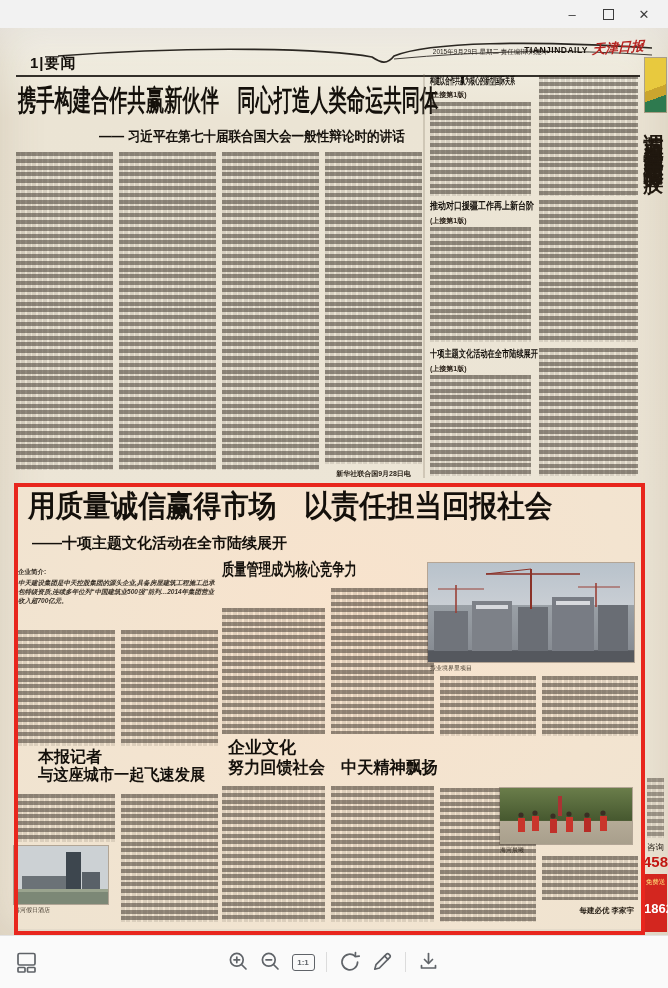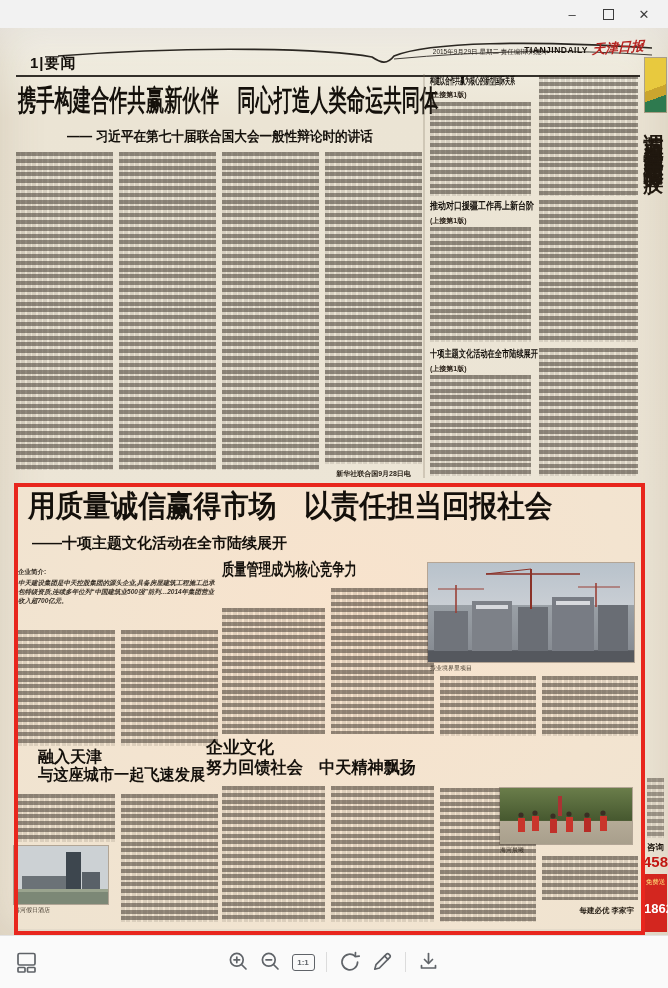--- a/index.html
+++ b/index.html
@@ -73,21 +73,21 @@
         <path d="M384,27 C470,19 560,17 642,23" stroke="#2b2722" stroke-width="0.9" fill="none"></path>
       </svg>
 
       <div class="abs" style="left:280px;top:20px;width:268px;text-align:right;font-size:6.5px;color:#2b2620;"><span>2015年9月29日 星期二  责任编辑:刘雅坤</span></div>
       <div class="abs" style="left:492px;top:17px;width:96px;text-align:right;font-size:8.5px;font-weight:bold;letter-spacing:.5px;color:#17110b;">TIANJINDAILY</div>
       <div class="abs" style="left:592px;top:11px;width:52px;font-size:13px;font-weight:bold;font-style:italic;color:#b5221f;transform:rotate(-4deg) skewX(-6deg);font-family:'Liberation Serif',serif;">天津日报</div>
       <div class="abs hline" style="left:30px;top:26px;font-size:15px;letter-spacing:1px;">1|要闻</div>
       <div class="abs" style="left:16px;top:47px;width:624px;height:1.6px;background:#33302a;"></div>
 
       <div class="abs hline nowrap" style="left:18px;top:56px;font-size:29px;transform:scaleX(.63);transform-origin:left top;">携手构建合作共赢新伙伴　同心打造人类命运共同体</div>
-      <div class="abs" style="left:18px;top:99px;width:404px;text-align:center;">
+      <div class="abs" style="left:18px;top:99px;width:404px;text-align:right;">
         <span class="hline nowrap" style="display:inline-block;font-size:14px;transform:scaleX(.9);">—— 习近平在第七十届联合国大会一般性辩论时的讲话</span></div>
 
       <div class="tx" style="left:16px;top:124px;width:97px;height:318px;"></div>
       <div class="tx" style="left:119px;top:124px;width:97px;height:318px;"></div>
       <div class="tx" style="left:222px;top:124px;width:97px;height:318px;"></div>
       <div class="tx" style="left:325px;top:124px;width:97px;height:312px;"></div>
       <div class="abs" style="left:325px;top:441px;width:97px;text-align:center;font-size:7px;font-weight:bold;color:#241c13;">新华社联合国9月28日电</div>
 
       <div class="abs" style="left:423px;top:46px;width:2px;height:404px;background:rgba(125,112,92,.25);"></div>
 
@@ -110,42 +110,42 @@
       <div class="abs hline nowrap" style="left:32px;top:506px;font-size:15px;z-index:2;">——十项主题文化活动在全市陆续展开</div>
 
       <div class="abs" style="left:18px;top:532px;width:200px;height:66px;z-index:1;">
         <span class="tiny" style="font-weight:bold;"><b>企业简介:</b></span>
         <div class="tiny" style="font-style:italic;font-weight:bold;line-height:1.4;">中天建设集团是中天控股集团的源头企业,具备房屋建筑工程施工总承包特级资质,连续多年位列“中国建筑业500强”前列…2014年集团营业收入超700亿元。</div>
       </div>
 
       <div class="tx" style="left:18px;top:602px;width:97px;height:116px;z-index:1;"></div>
       <div class="tx" style="left:121px;top:602px;width:97px;height:116px;z-index:1;"></div>
       <div class="abs hline" style="left:38px;top:720px;z-index:2;">
-        <div class="nowrap" style="font-size:16px;">融入天津</div>
+        <div class="nowrap" style="font-size:16px;">本报记者</div>
         <div class="nowrap" style="font-size:16px;transform:scaleX(.95);transform-origin:left top;">与这座城市一起飞速发展</div>
       </div>
       <div class="tx" style="left:18px;top:766px;width:97px;height:48px;z-index:1;"></div>
       <div class="tx" style="left:121px;top:766px;width:97px;height:128px;z-index:1;"></div>
 
       <div class="photo" style="left:14px;top:818px;width:94px;height:58px;background:linear-gradient(#ccd1d4 0 74%,#7c8876 74% 100%);">
         <svg width="94" height="58" viewBox="0 0 94 58">
           <rect x="52" y="6" width="15" height="38" fill="#3d464e"></rect>
           <rect x="8" y="30" width="44" height="13" fill="#6b7277"></rect>
           <rect x="68" y="26" width="18" height="17" fill="#596168"></rect>
           <rect x="0" y="43" width="94" height="3" fill="#9aa48e"></rect>
         </svg>
       </div>
       <div class="cap" style="left:14px;top:878px;">海河假日酒店</div>
 
       <div class="abs hline" style="left:222px;top:532px;z-index:2;">
         <div class="nowrap" style="font-size:17px;transform:scaleX(.72);transform-origin:left top;">质量管理成为核心竞争力</div>
       </div>
       <div class="tx" style="left:222px;top:580px;width:103px;height:126px;z-index:1;"></div>
       <div class="tx" style="left:331px;top:560px;width:103px;height:146px;z-index:1;"></div>
-      <div class="abs hline" style="left:206px;top:710px;z-index:2;">
+      <div class="abs hline" style="left:228px;top:710px;z-index:2;">
         <div class="nowrap" style="font-size:17px;">企业文化</div>
         <div class="nowrap" style="font-size:17px;transform:scaleX(.95);transform-origin:left top;">努力回馈社会　中天精神飘扬</div>
       </div>
       <div class="tx" style="left:222px;top:758px;width:103px;height:136px;z-index:1;"></div>
       <div class="tx" style="left:331px;top:758px;width:103px;height:136px;z-index:1;"></div>
 
       <div class="photo" style="left:428px;top:535px;width:206px;height:99px;background:linear-gradient(#b8c2cb 0%,#c9ced4 42%,#9aa0a6 42.5%,#878c93 88%,#55585e 88.5%);">
         <svg width="206" height="99" viewBox="0 0 206 99">
           <rect x="6" y="48" width="34" height="40" fill="#70747b"></rect>
           <rect x="44" y="38" width="40" height="50" fill="#7d8188"></rect>
@@ -189,21 +189,21 @@
       </div>
       <div class="cap" style="left:500px;top:818px;">海河晨曦</div>
       <div class="abs" style="left:506px;top:878px;width:128px;text-align:right;font-size:7.5px;font-weight:bold;color:#241c13;z-index:2;">每建必优 李家宇</div>
 
       <div class="redbox"></div>
 
       <div class="adstrip">
         <div class="abs" style="left:2px;top:6px;width:21px;height:54px;background:linear-gradient(160deg,#e8c93e 0 55%,#caa52e 55% 72%,#2e7a4f 72% 100%);box-shadow:0 0 0 1px rgba(80,60,20,.4);"></div>
         <div class="abs vtext" style="left:1px;top:66px;height:652px;">调节血糖为能量糖尿病专用蜂胶</div>
         <div class="tx lite" style="left:4px;top:726px;width:17px;height:60px;"></div>
-        <div class="abs" style="left:0;top:790px;width:25px;text-align:center;font-size:8.5px;font-weight:bold;color:#1c150d;">咨询</div>
+        <div class="abs" style="left:0;top:790px;width:25px;text-align:center;font-size:8.5px;font-weight:normal;color:#1c150d;">咨询</div>
         <div class="abs" style="left:0;top:801px;width:25px;text-align:center;font-size:15px;font-weight:bold;color:#c21511;">458</div>
         <div class="abs" style="left:1px;top:822px;width:23px;height:58px;background:#d3261f;text-align:center;">
           <div style="font-size:6.5px;color:#ffe27a;padding-top:4px;">免费送</div>
           <div style="font-size:13px;font-weight:bold;color:#ffffff;margin-top:14px;">1862</div>
         </div>
       </div>
 
     </div>
   </div>
 

